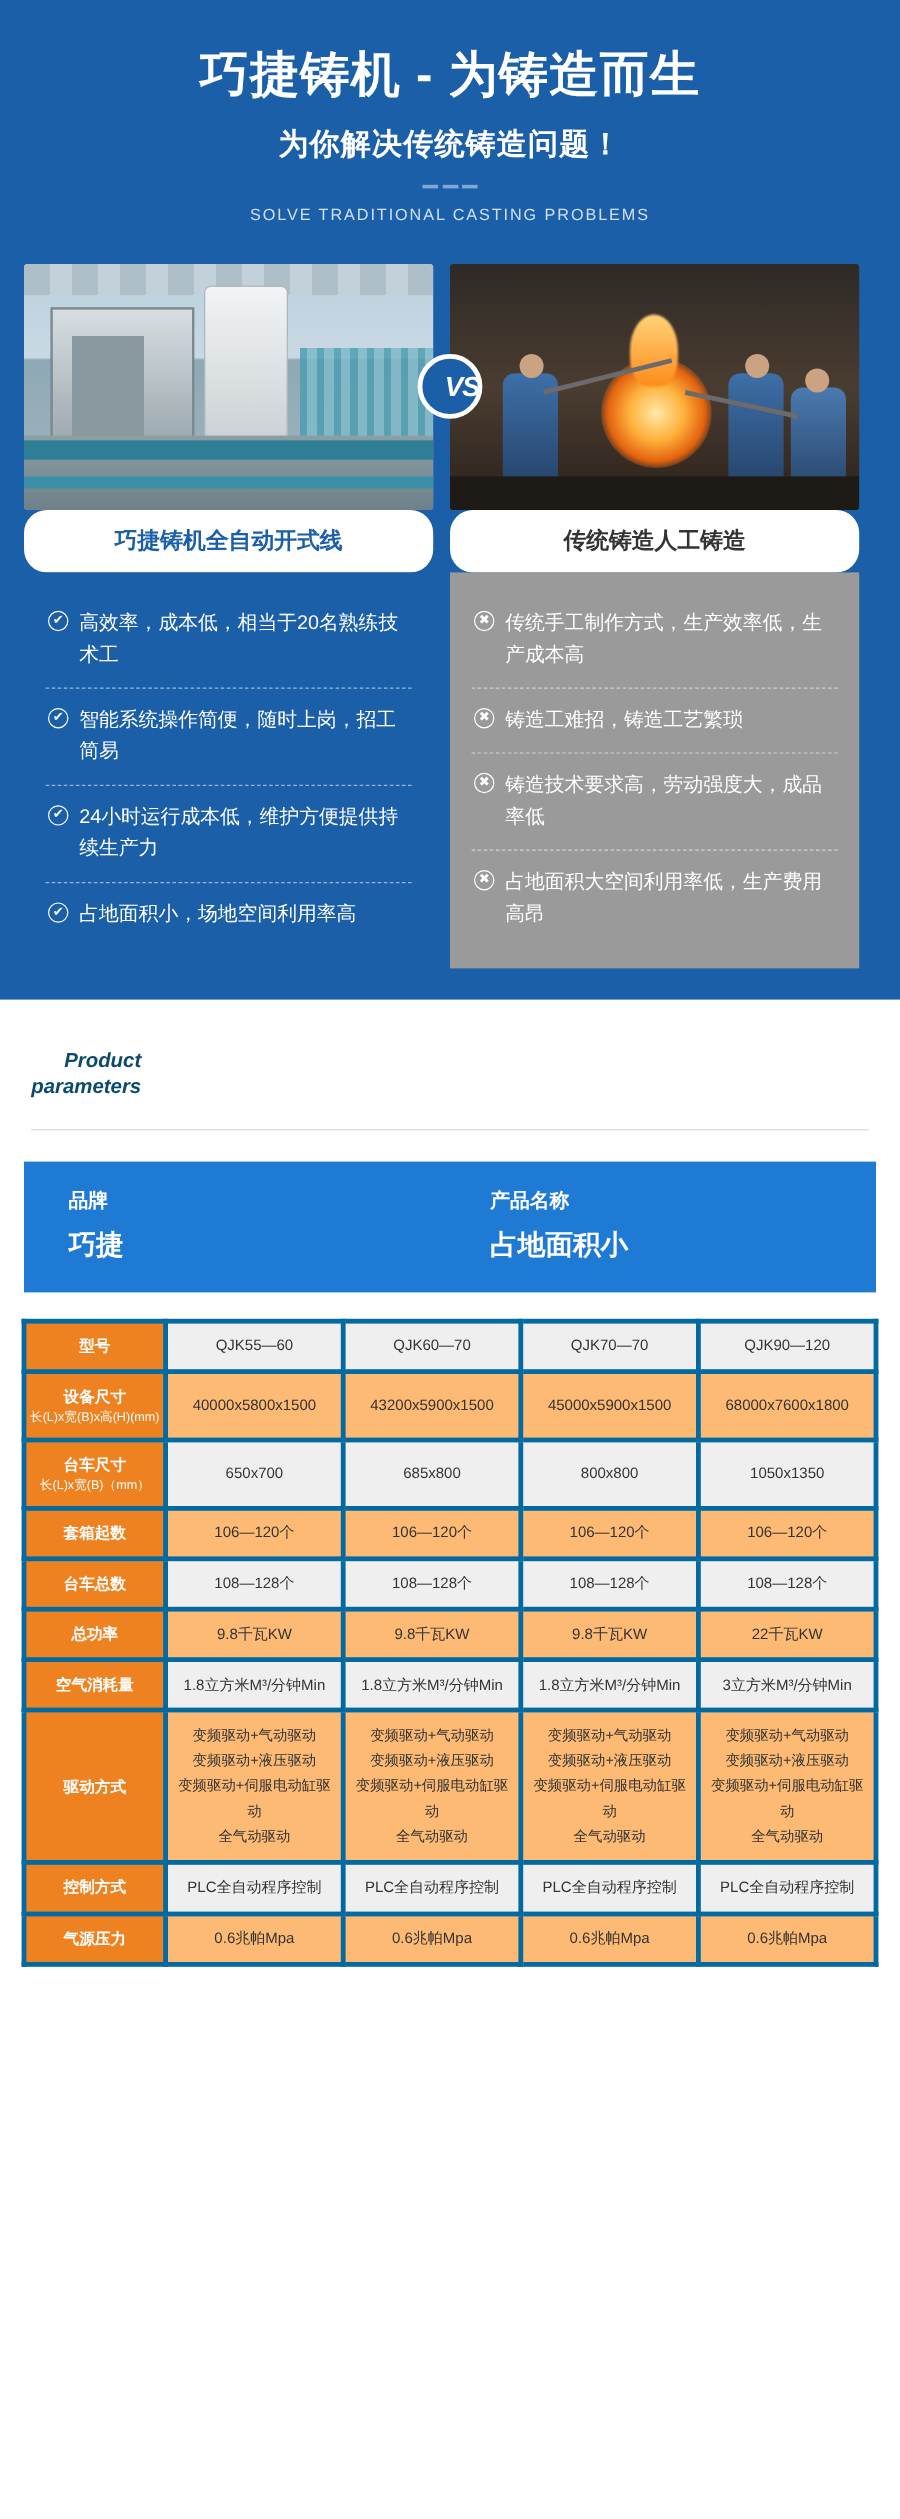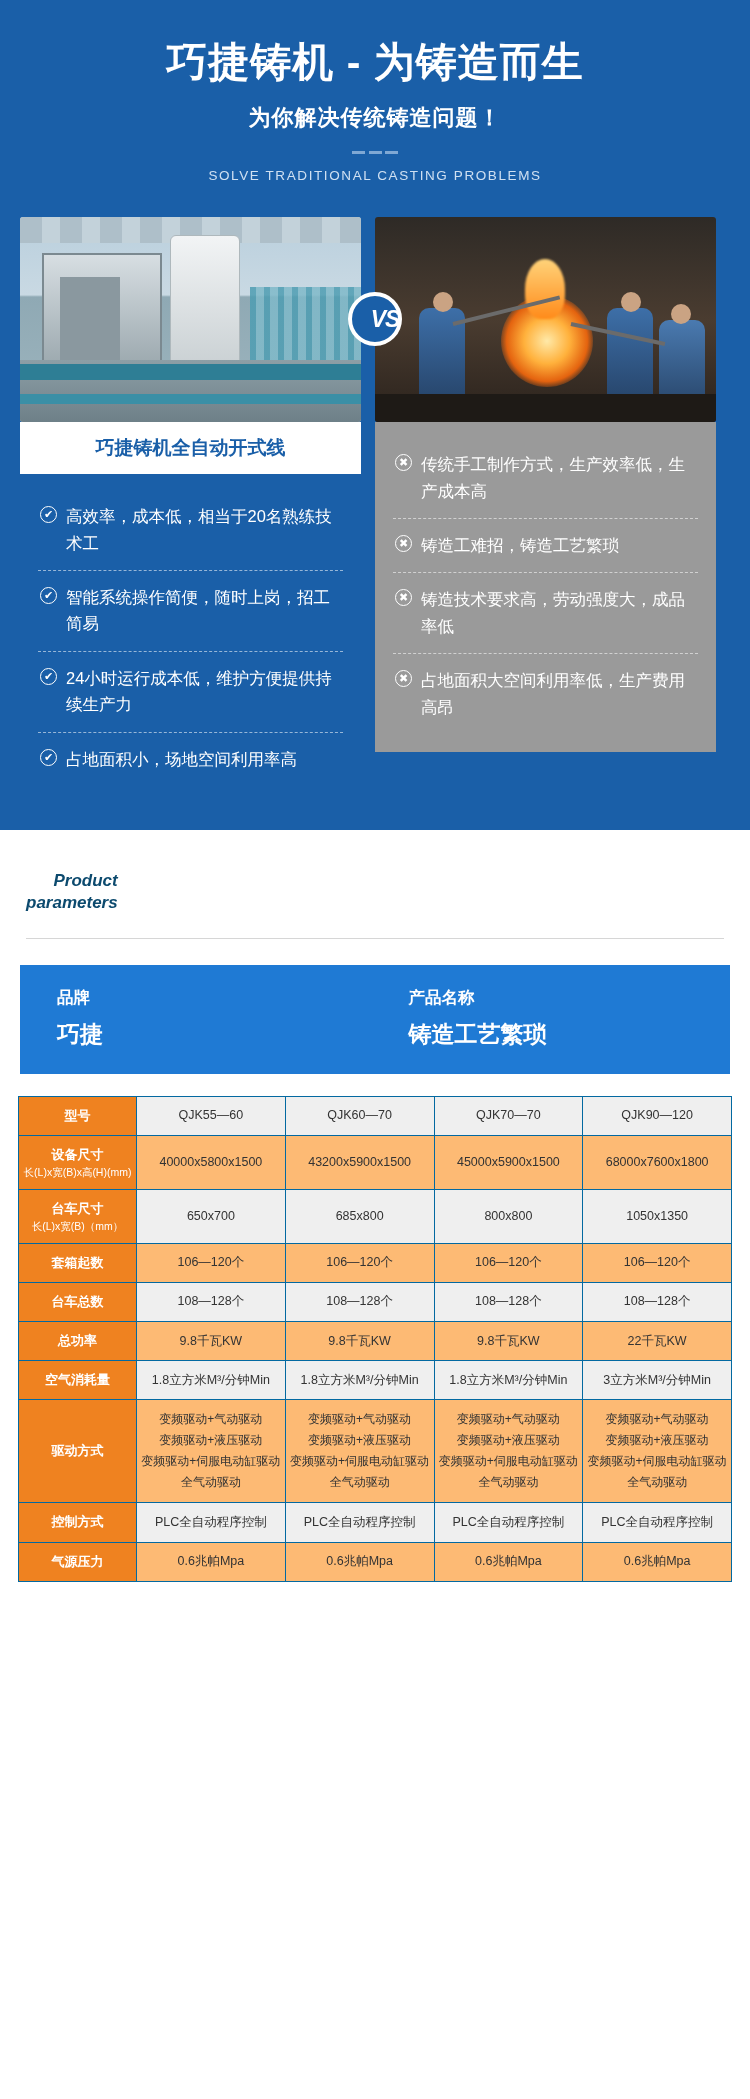--- a/index.html
+++ b/index.html
@@ -20,21 +20,21 @@
   .hero-title {
     color: #ffffff;
     font-size: 41px;
     font-weight: bold;
     letter-spacing: 1px;
     line-height: 1.2;
     text-align: center;
   }
   .hero-sub {
     color: #ffffff;
-    font-size: 22px;
+    font-size: 25px;
     font-weight: bold;
     margin-top: 16px;
     letter-spacing: 1px;
   }
   .hero-dashes {
     margin: 18px auto 14px auto;
     width: 46px;
     display: flex;
     justify-content: space-between;
   }
@@ -165,20 +165,21 @@
   }
 
   .head-band {
     background: #ffffff;
     margin-top: 0;
     padding: 13px 0;
     text-align: center;
     font-size: 19px;
     font-weight: bold;
     color: #1a5fa8;
+    border-radius: 19px;
   }
   .head-band.grey { color: #333333; }
 
   .list {
     padding: 16px 18px 18px 18px;
   }
   .list.blue { background: #1a5fa8; }
   .list.grey { background: #9a9a9a; }
   .li {
     display: flex;
@@ -253,21 +254,21 @@
   }
 
   
   .spec-wrap { margin: 22px 18px 30px 18px; }
   table.spec {
     width: 100%;
     border-collapse: collapse;
     table-layout: fixed;
   }
   table.spec td {
-    border: 1px solid #0369a1;
+    border: 4px solid #0369a1;
     text-align: center;
     vertical-align: middle;
     font-size: 12.5px;
     color: #333;
     padding: 9px 3px;
     line-height: 1.55;
   }
   table.spec td.rowhead {
     background: #ef8220;
     color: #ffffff;
@@ -344,20 +345,21 @@
         <div class="pr-worker pr-w1"></div>
         <div class="pr-head pr-h1"></div>
         <div class="pr-worker pr-w2"></div>
         <div class="pr-head pr-h2"></div>
         <div class="pr-worker pr-w3"></div>
         <div class="pr-head pr-h3"></div>
         <div class="pr-pole pr-p1"></div>
         <div class="pr-pole pr-p2"></div>
         <div class="pr-floor"></div>
       </div>
+      <div class="head-band grey">传统铸造人工铸造</div>
       <div class="list grey">
         <div class="li">
           <div class="mark">✖</div>
           <div class="txt">传统手工制作方式，生产效率低，生产成本高</div>
         </div>
         <div class="li">
           <div class="mark">✖</div>
           <div class="txt">铸造工难招，铸造工艺繁琐</div>
         </div>
         <div class="li">
@@ -381,21 +383,21 @@
   </div>
   <div class="rule"></div>
 
   <div class="brand-box">
     <div class="brand-cell">
       <div class="brand-label">品牌</div>
       <div class="brand-value">巧捷</div>
     </div>
     <div class="brand-cell second">
       <div class="brand-label">产品名称</div>
-      <div class="brand-value">铸造工艺繁琐</div>
+      <div class="brand-value">占地面积小</div>
     </div>
   </div>
 
   <div class="spec-wrap">
     <table class="spec">
       <tbody id="spec-body">
           <tr class="odd">
             <td class="rowhead">型号</td>
             <td class="val">QJK55—60</td>
             <td class="val">QJK60—70</td>

